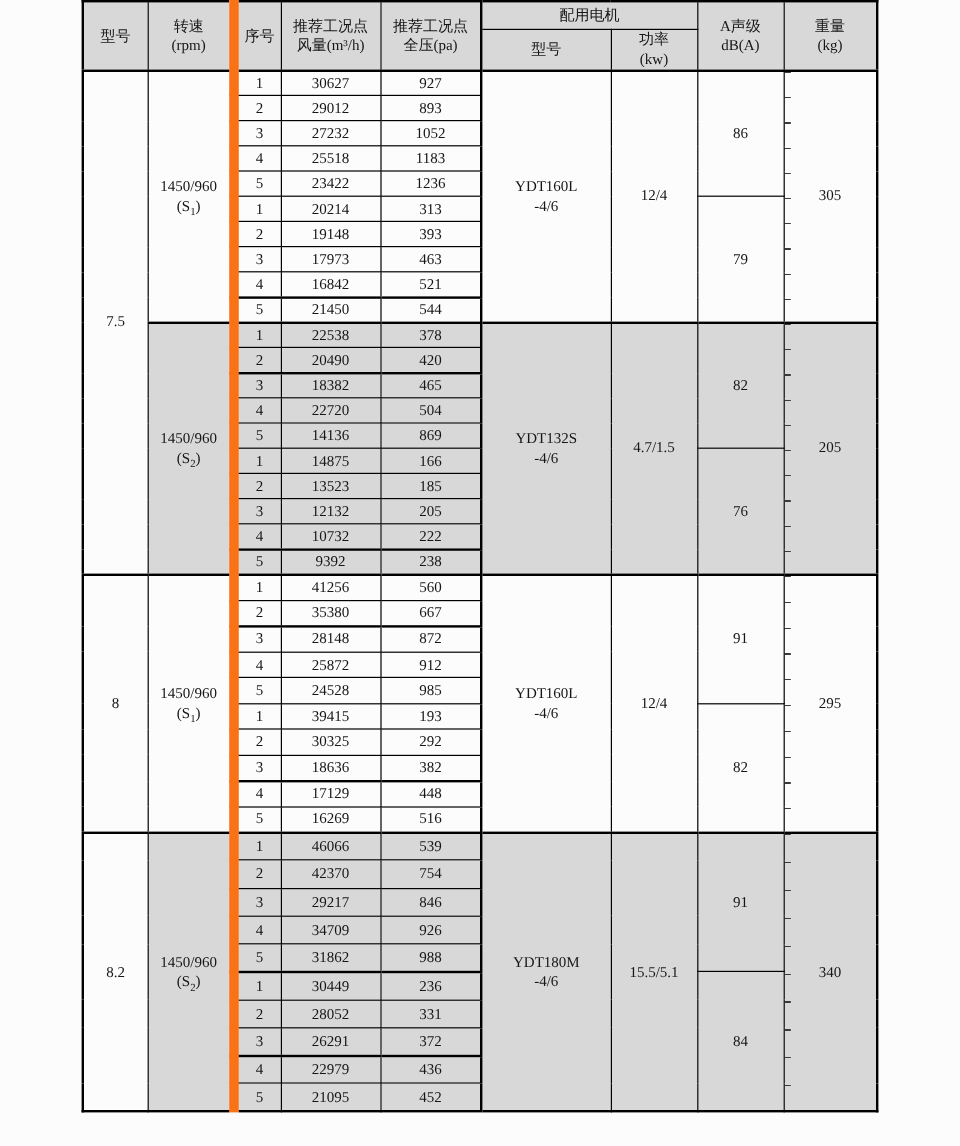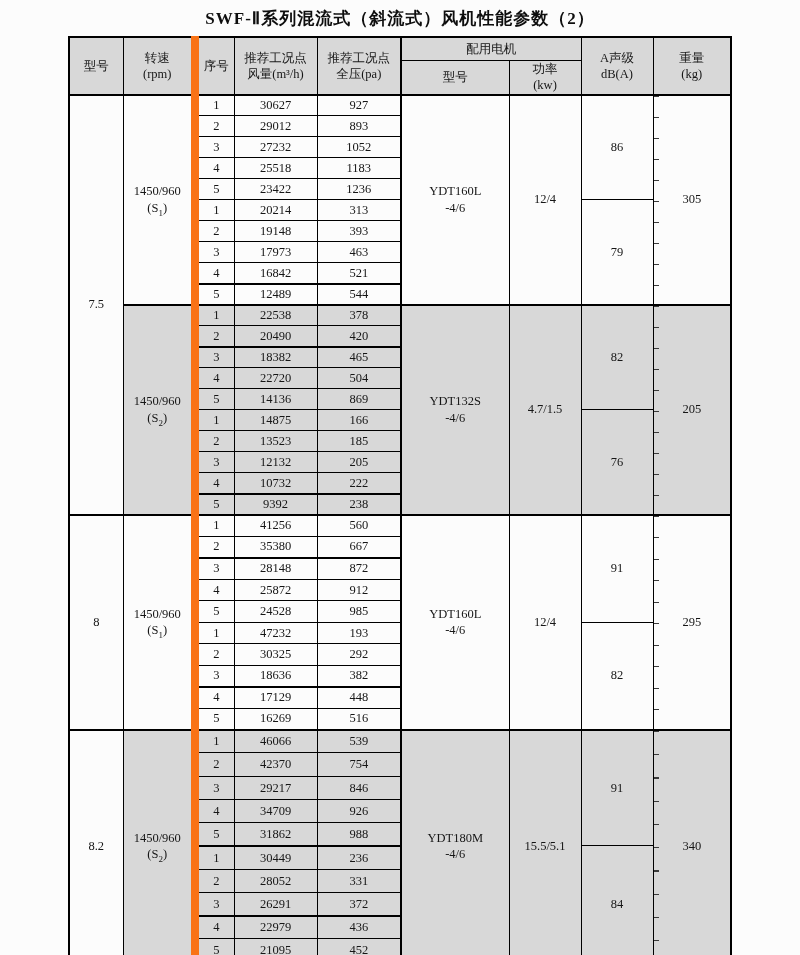--- a/index.html
+++ b/index.html
@@ -52,21 +52,20 @@
   td.section-start { border-top: 2px solid #000; }
   td.thick-top { border-top: 2px solid #000; }
   td.speed-cell, th.speed-col { border-right: 8px solid #f97316; }
   td.pressure-cell, th.pressure-col { border-right: 2px solid #000; }
   sub { font-size: 9px; line-height: 0; }
 </style>
 </head>
 <body>
 
 <div class="page">
-  <h1 class="title">SWF-Ⅱ系列混流式（斜流式）风机性能参数（2）</h1>
 
   <table class="perf">
     <colgroup>
       <col style="width:54px">
         <col style="width:72px">
         <col style="width:39px">
       <col style="width:83px">
         <col style="width:84px">
         <col style="width:108px">
       <col style="width:72px">
@@ -137,21 +136,21 @@
           <td class="">17973</td>
           <td class="pressure-cell">463</td>
         </tr>
         <tr class="data sec0">
           <td class="">4</td>
           <td class="">16842</td>
           <td class="pressure-cell">521</td>
         </tr>
         <tr class="data sec0">
           <td class="thick-top">5</td>
-          <td class="thick-top">12489</td>
+          <td class="thick-top">21450</td>
           <td class="pressure-cell thick-top">544</td>
         </tr>
         <tr class="data sec1">
           <td class="shade speed-cell section-start" rowspan="10">1450/960<br>(S<sub>2</sub>)</td>
           <td class="shade section-start">1</td>
           <td class="shade section-start">22538</td>
           <td class="shade pressure-cell section-start">378</td>
           <td class="shade section-start" rowspan="10">YDT132S<br>-4/6</td>
           <td class="shade section-start" rowspan="10">4.7/1.5</td>
           <td class="shade section-start" rowspan="5">82</td>
@@ -229,21 +228,21 @@
           <td class="">25872</td>
           <td class="pressure-cell">912</td>
         </tr>
         <tr class="data sec2">
           <td class="">5</td>
           <td class="">24528</td>
           <td class="pressure-cell">985</td>
         </tr>
         <tr class="data sec2">
           <td class="">1</td>
-          <td class="">47232</td>
+          <td class="">39415</td>
           <td class="pressure-cell">193</td>
           <td class="" rowspan="5">82</td>
         </tr>
         <tr class="data sec2">
           <td class="">2</td>
           <td class="">30325</td>
           <td class="pressure-cell">292</td>
         </tr>
         <tr class="data sec2">
           <td class="">3</td>

